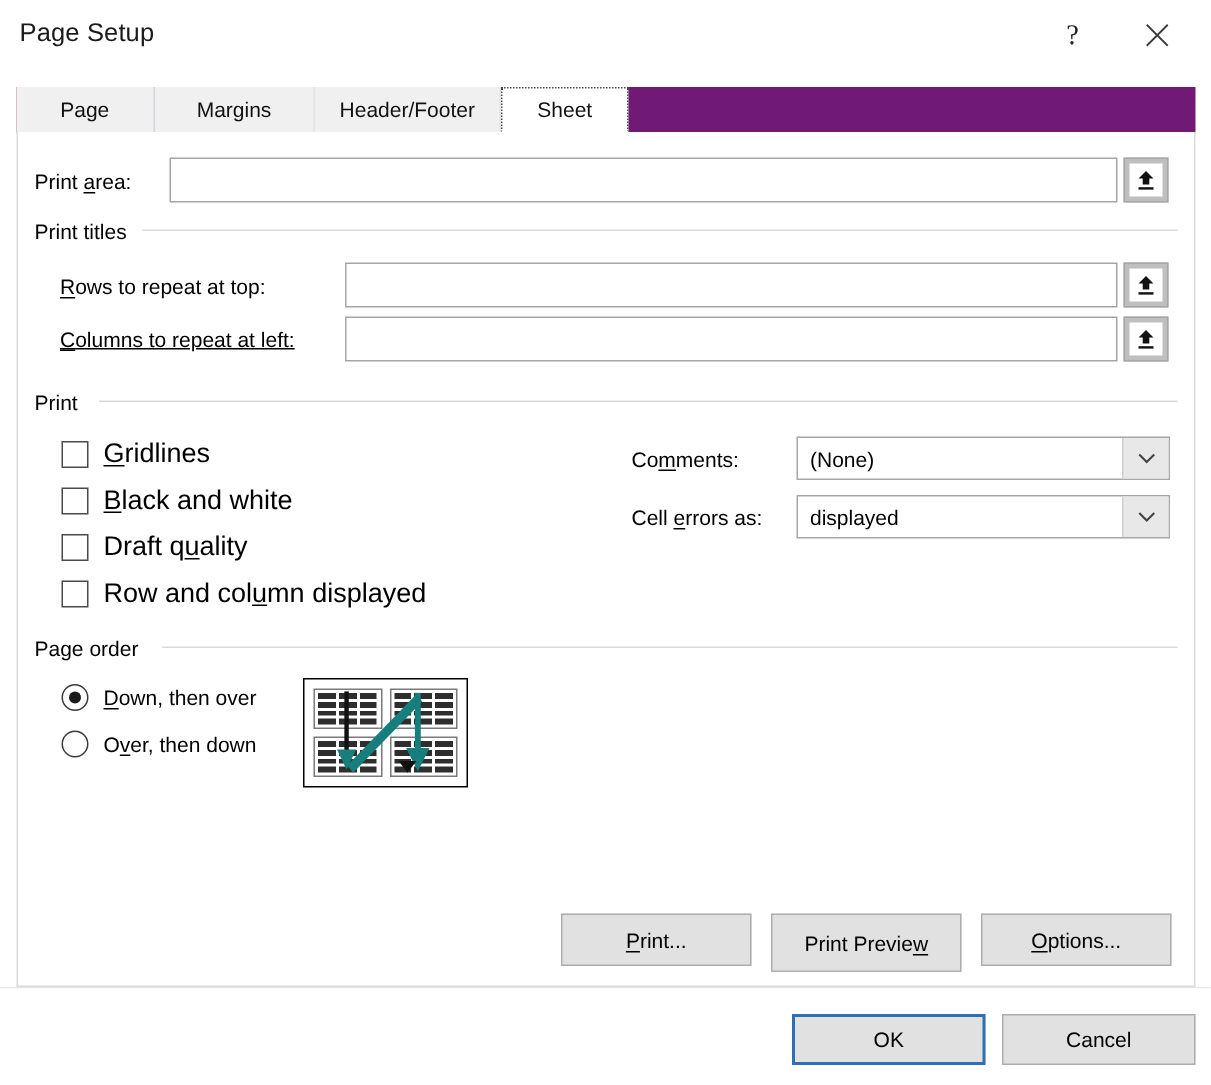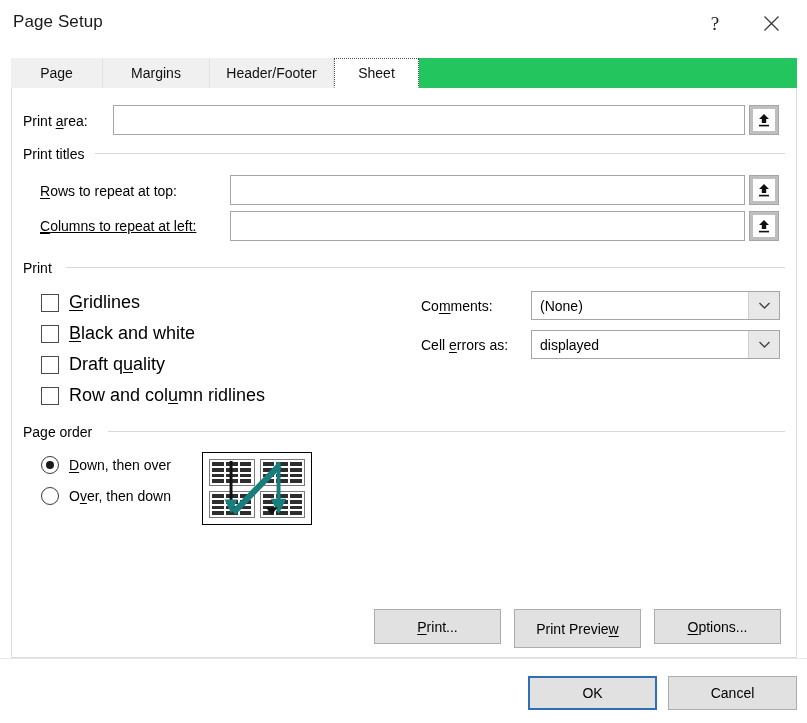--- a/index.html
+++ b/index.html
@@ -50,21 +50,21 @@
     font-family: "Liberation Serif", serif;
     line-height: 1;
   }
   .tb-close svg { display: block; }
 
   
   .tabstrip {
     position: absolute;
     left: 11px; top: 58px;
     width: 786px; height: 30px;
-    background: #22c55e;
+    background: #701a75;
     border-bottom: 1px solid #dcdcdc;
   }
   .tab {
     position: absolute;
     top: 0;
     height: 30px;
     display: flex;
     align-items: center;
     justify-content: center;
     font-size: 14px;
@@ -413,21 +413,21 @@
   <span class="cl"><span></span><span class="acc">B</span><span>lack and white</span></span>
 </div>
 
 <div class="cbrow" style="left:41px; top:354px;">
   <span class="cbox"></span>
   <span class="cl"><span>Draft q</span><span class="acc">u</span><span>ality</span></span>
 </div>
 
 <div class="cbrow" style="left:41px; top:385px;">
   <span class="cbox"></span>
-  <span class="cl"><span>Row and col</span><span class="acc">u</span><span>mn ridlines</span></span>
+  <span class="cl"><span>Row and col</span><span class="acc">u</span><span>mn displayed</span></span>
 </div>
 
 <div class="lbl" style="left:421px; top:299px;"><span>Co</span><span class="acc">m</span><span>ments:</span></div>
 
 <div class="combo" style="left:531px; top:291px; width:249px; height:29px;">
   <span class="ctext">(None)</span>
   <span class="carrow">
     <svg width="13" height="9" viewBox="0 0 13 9">
         <path d="M1.5 2 L6.5 7 L11.5 2" fill="none" stroke="#444" stroke-width="1.4"></path>
       </svg>

